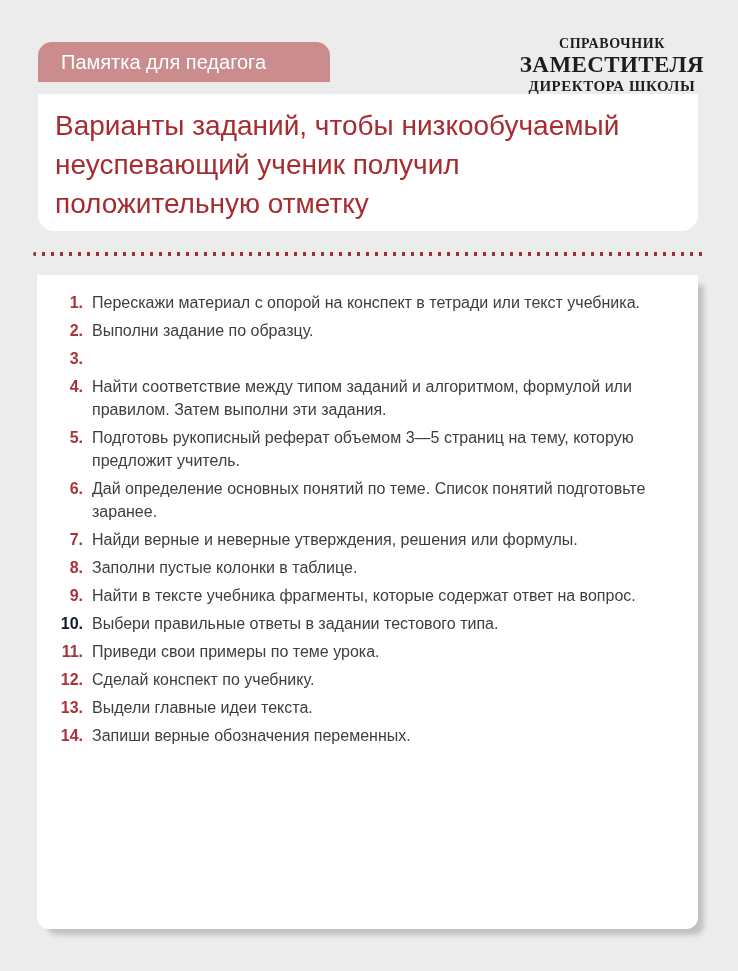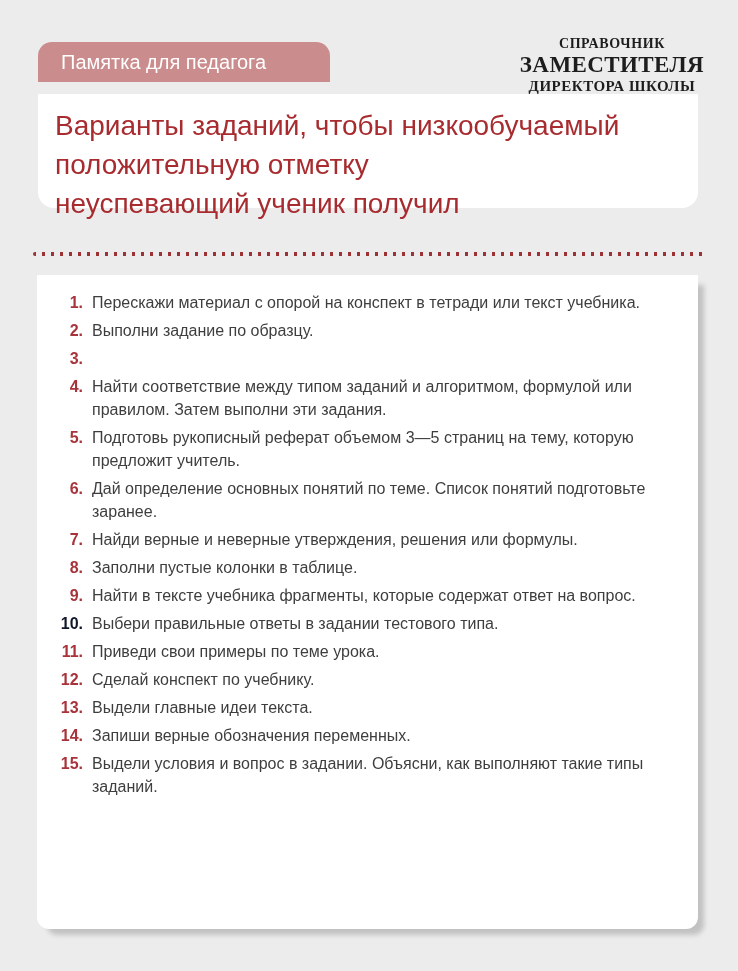--- a/index.html
+++ b/index.html
@@ -35,21 +35,21 @@
     text-align:center;color:var(--logo-ink);
     font-family:"Liberation Serif","DejaVu Serif",serif;
     font-weight:bold;
   }
   .logo-l1{font-size:14px;line-height:17px;letter-spacing:0.6px;}
   .logo-l2{font-size:23px;line-height:25px;letter-spacing:0.4px;}
   .logo-l3{font-size:15px;line-height:19px;letter-spacing:0.5px;}
 
   
   .title-card{
-    position:absolute;left:38px;top:94px;width:660px;height:114px;
+    position:absolute;left:38px;top:94px;width:660px;height:137px;
     background:#ffffff;border-radius:0 0 16px 16px;
   }
   .page-title{
     padding:12px 20px 0 17px;
     font-size:28px;line-height:39px;font-weight:400;
     color:var(--accent);
   }
   .page-title span{display:block;}
 
   
@@ -93,22 +93,22 @@
 
   <div class="logo">
     <div class="logo-l1">СПРАВОЧНИК</div>
     <div class="logo-l2">ЗАМЕСТИТЕЛЯ</div>
     <div class="logo-l3">ДИРЕКТОРА ШКОЛЫ</div>
   </div>
 
   <div class="title-card">
     <h1 class="page-title">
       <span>Варианты заданий, чтобы низкообучаемый</span>
+      <span>неуспевающий ученик получил</span>
       <span>положительную отметку</span>
-      <span>неуспевающий ученик получил</span>
     </h1>
   </div>
 
   <div class="dots"></div>
 
   <div class="main-card">
     <ol class="tasks">
         <li>
           <span class="num" style="color: rgb(168, 51, 58);">1.</span>
           <span class="txt">Перескажи материал с опорой на конспект в тетради или текст учебника.</span>
@@ -157,20 +157,16 @@
           <span class="txt">Сделай конспект по учебнику.</span>
         </li>
         <li>
           <span class="num" style="color: rgb(168, 51, 58);">13.</span>
           <span class="txt">Выдели главные идеи текста.</span>
         </li>
         <li>
           <span class="num" style="color: rgb(168, 51, 58);">14.</span>
           <span class="txt">Запиши верные обозначения переменных.</span>
         </li>
-        <li>
-          <span class="num" style="color: rgb(168, 51, 58);">15.</span>
-          <span class="txt">Выдели условия и вопрос в задании. Объясни, как выполняют такие типы заданий.</span>
-        </li>
       </ol>
   </div>
 
 </div>
 
 </body></html>

